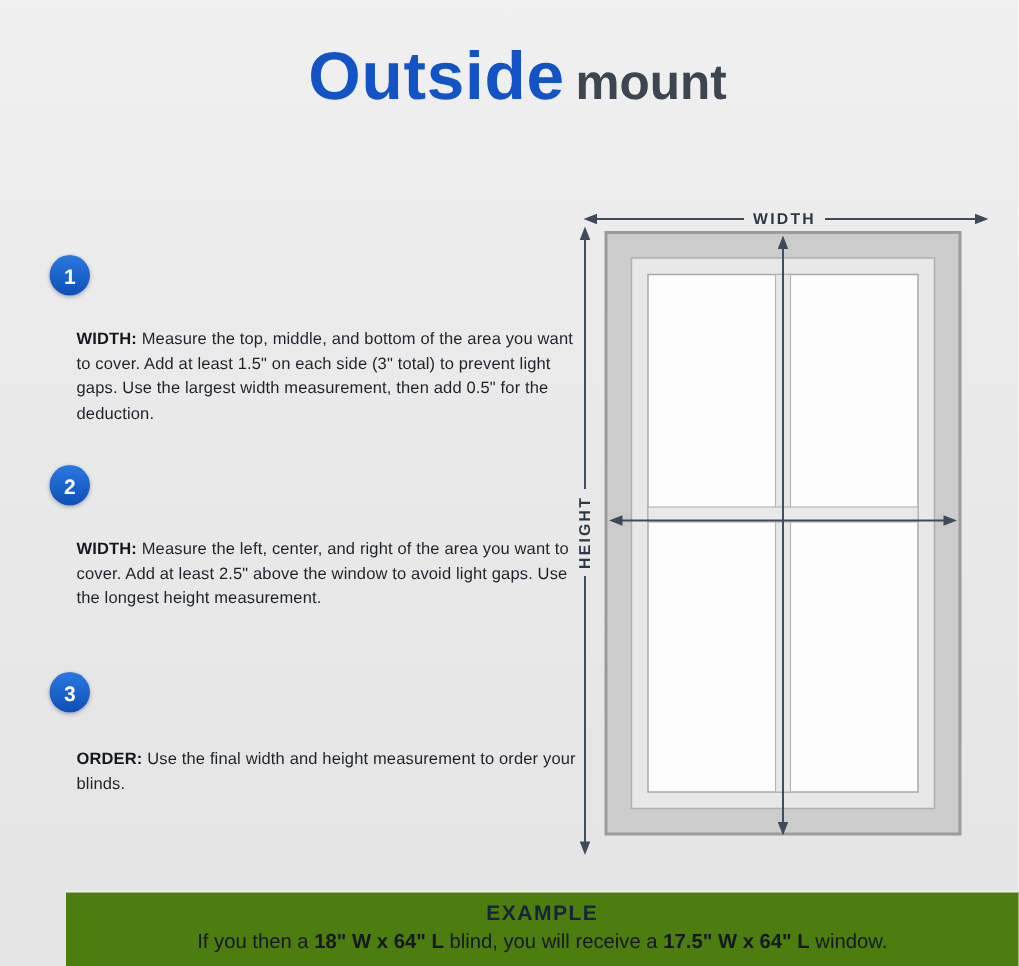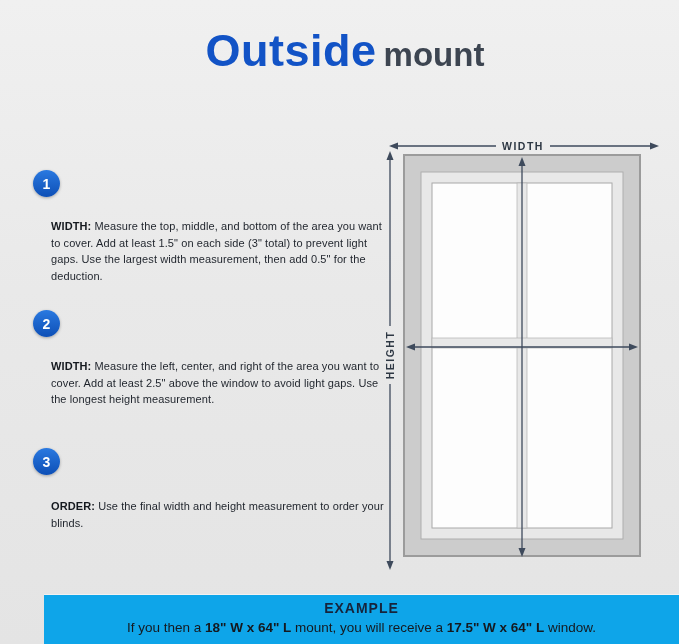--- a/index.html
+++ b/index.html
@@ -29,21 +29,21 @@
   .step-text strong{font-weight:700;color:#15191f;}
   .stext1{top:203px;} .stext2{top:343px;} .stext3{top:483px;}
   
   .diagram{position:absolute;left:378px;top:132px;width:292px;height:452px;}
   .diagram text{
     font-family:"Liberation Sans", sans-serif;font-size:10.5px;font-weight:700;
     letter-spacing:1.5px;fill:#2e3844;
   }
   
   .example-bar{
-    position:absolute;left:0;right:0;bottom:0;height:50px;background:#0ea5e9;
+    position:absolute;left:0;right:0;bottom:0;height:50px;background:#4d7c0f;
     text-align:center;padding-top:5px;box-sizing:border-box;
     border-top:1px solid #f1f1f1;
     margin-left:44px;
   }
   .example-heading{margin:0;font-size:14px;font-weight:700;color:#16243c;letter-spacing:1px;}
   .example-line{margin:4px 0 0 0;font-size:13.5px;color:#15191f;}
   .example-line strong{font-weight:700;}
 </style>
 </head>
 <body>
@@ -95,14 +95,14 @@
 
   <g stroke="#3e4a5c" stroke-width="1.3" fill="#3e4a5c">
     <line x1="36" y1="215" x2="252" y2="215"></line>
     <path d="M28,215 L37,211.5 L37,218.5 Z" stroke="none"></path>
     <path d="M260,215 L251,211.5 L251,218.5 Z" stroke="none"></path>
   </g>
 </svg>
 
 <div class="example-bar">
   <p class="example-heading">EXAMPLE</p>
-  <p class="example-line"><span>If you then a </span><strong>18" W x 64" L</strong><span> mount, you will receive a </span><strong>17.5" W x 64" L</strong><span> window.</span></p>
+  <p class="example-line"><span>If you then a </span><strong>18" W x 64" L</strong><span> blind, you will receive a </span><strong>17.5" W x 64" L</strong><span> window.</span></p>
 </div>
 
 </body></html>

